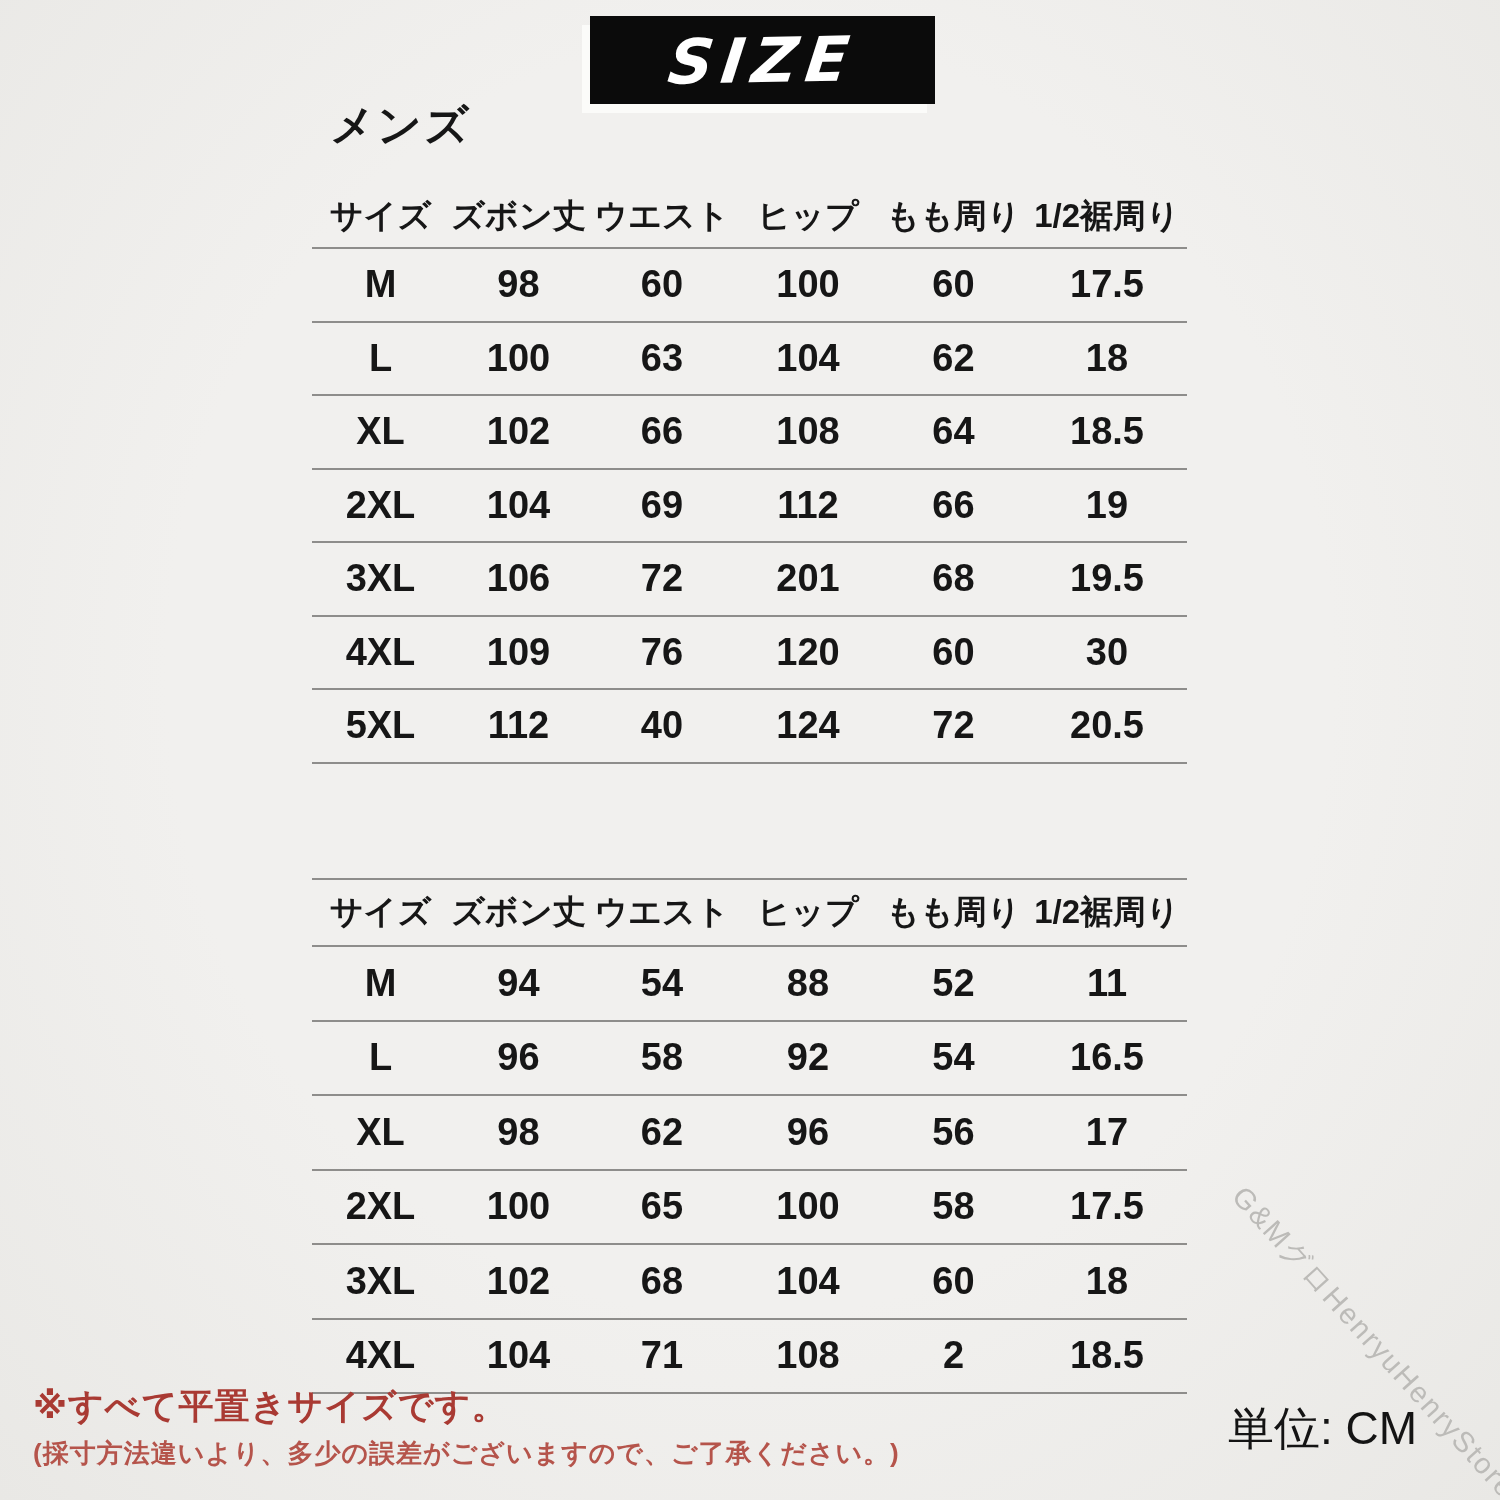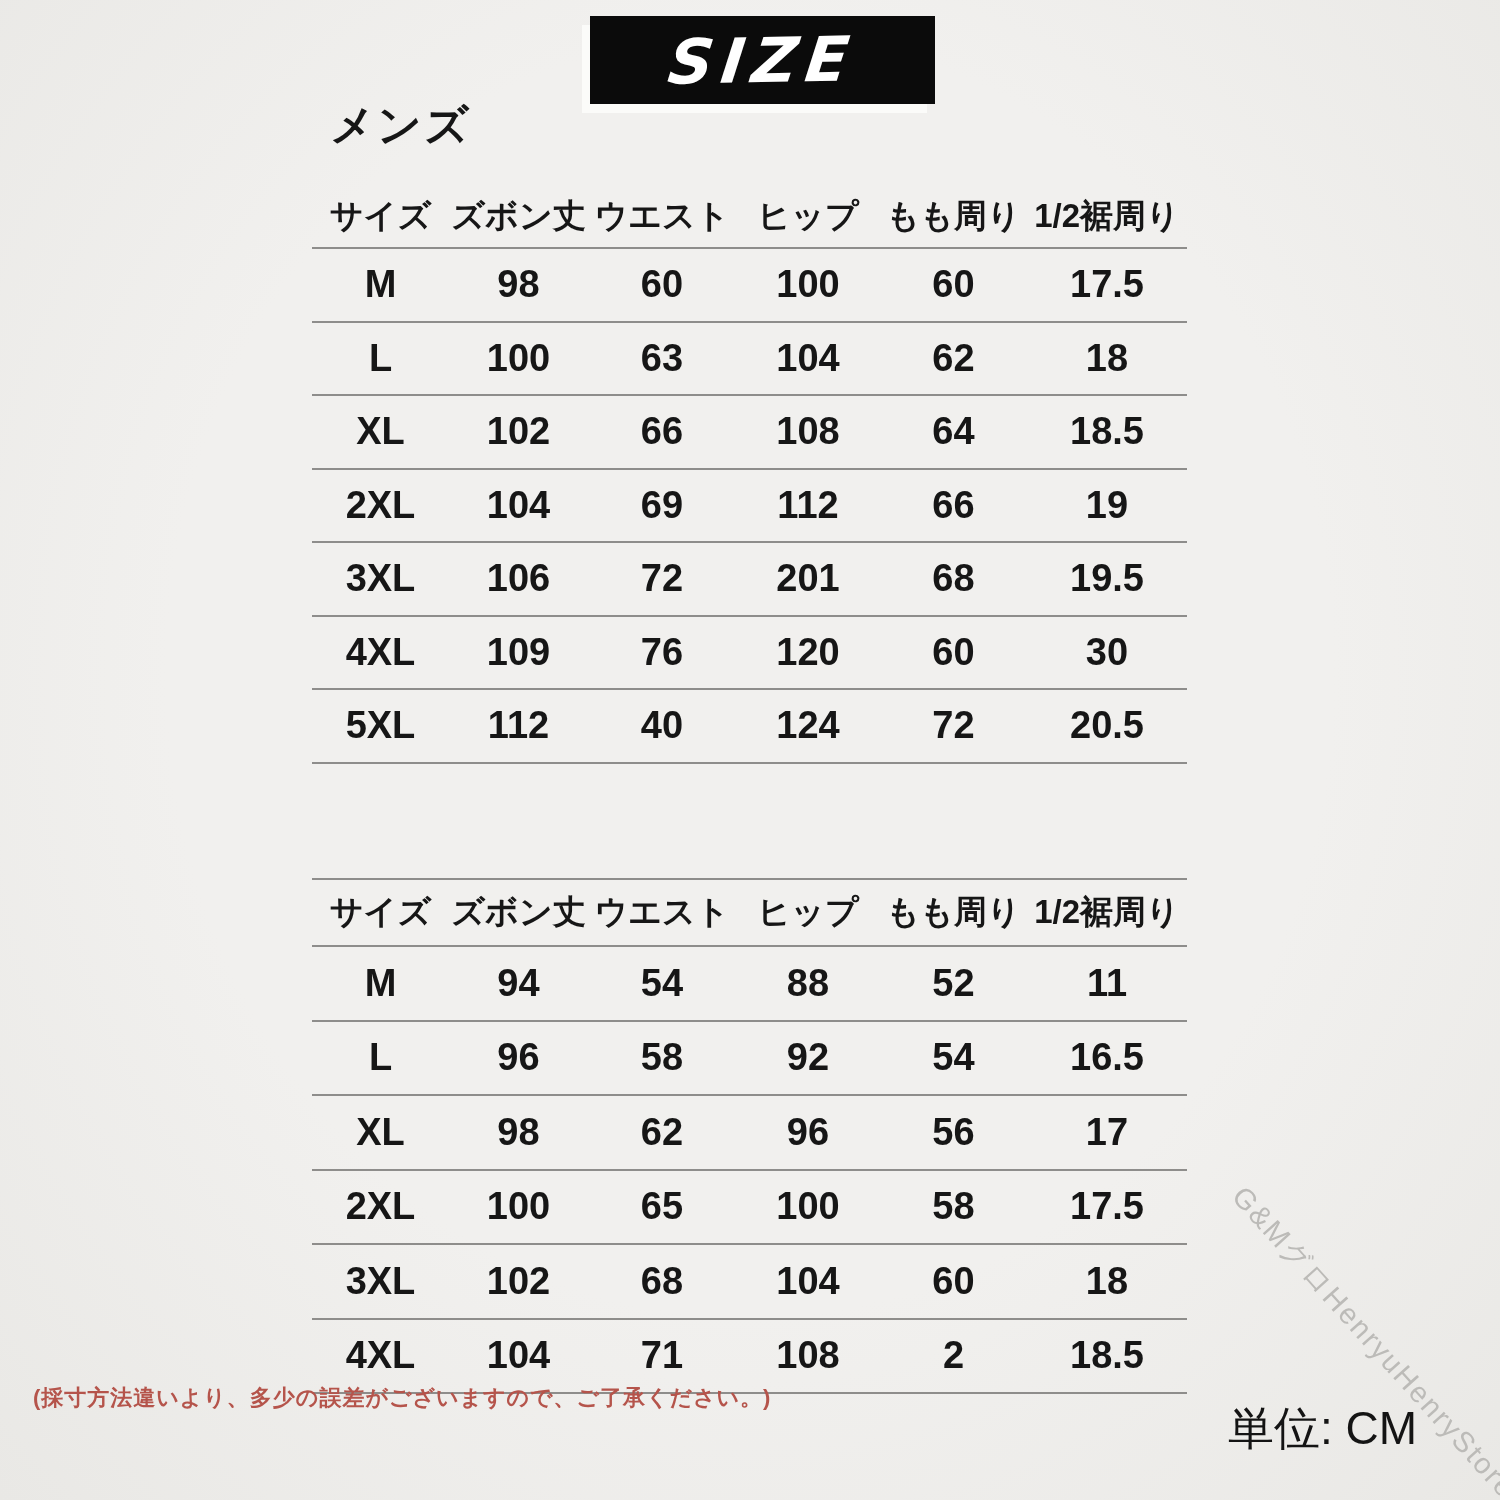--- a/index.html
+++ b/index.html
@@ -43,21 +43,21 @@
     display:grid;grid-template-columns:137px 139px 148px 144px 147px 160px;
     align-items:center;
     border-bottom:2px solid #8e8d8b;
     font-weight:bold;font-size:38px;
   }
   .mens-table .trow{height:71.5px;}
   .ladies-table .trow{height:72.5px;}
   .cell{text-align:center;white-space:nowrap;}
   .note{position:absolute;left:33px;top:1383px;}
   .note1{font-size:35px;font-weight:bold;color:#a93a33;margin-bottom:6px;letter-spacing:1px;}
-  .note2{font-size:22px;font-weight:bold;color:#b5544b;letter-spacing:1px;}
+  .note2{font-size:26px;font-weight:bold;color:#b5544b;letter-spacing:1px;}
   .unit{position:absolute;left:1228px;top:1398px;font-size:46px;color:#141414;}
   .watermark{
     position:absolute;left:1252px;top:1178px;
     font-size:29px;color:#bcbbb8;
     transform:rotate(48deg);transform-origin:0 0;
     white-space:nowrap;letter-spacing:2px;
   }
 </style>
 </head>
 <body>
@@ -195,20 +195,21 @@
           <div class="cell">104</div>
           <div class="cell">71</div>
           <div class="cell">108</div>
           <div class="cell">2</div>
           <div class="cell">18.5</div>
         </div>
       </div>
   </div>
 
   <div class="note">
+    <div class="note1">※すべて平置きサイズです。</div>
     <div class="note2">(採寸方法違いより、多少の誤差がございますので、ご了承ください。)</div>
   </div>
 
   <div class="unit">単位: CM</div>
 
   <div class="watermark">G&amp;MグロHenryuHenryStore</div>
 
 </div>
 
 </body></html>

